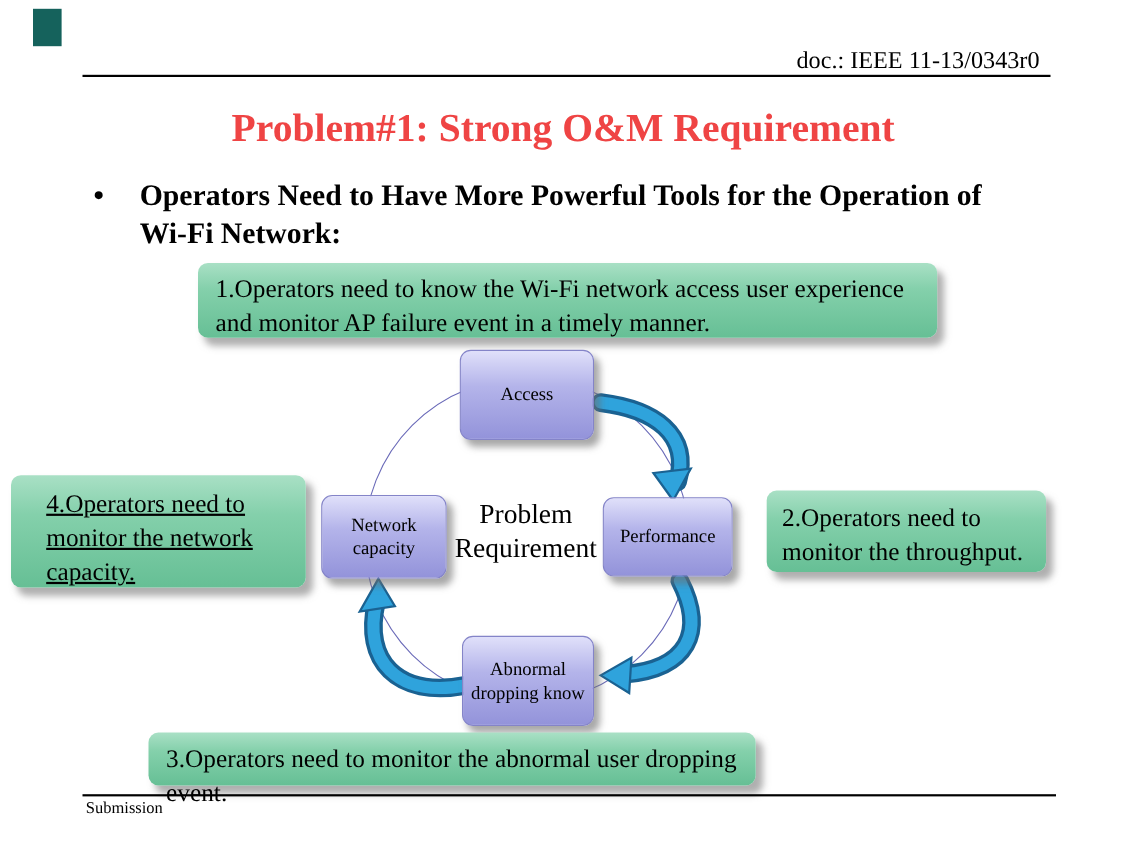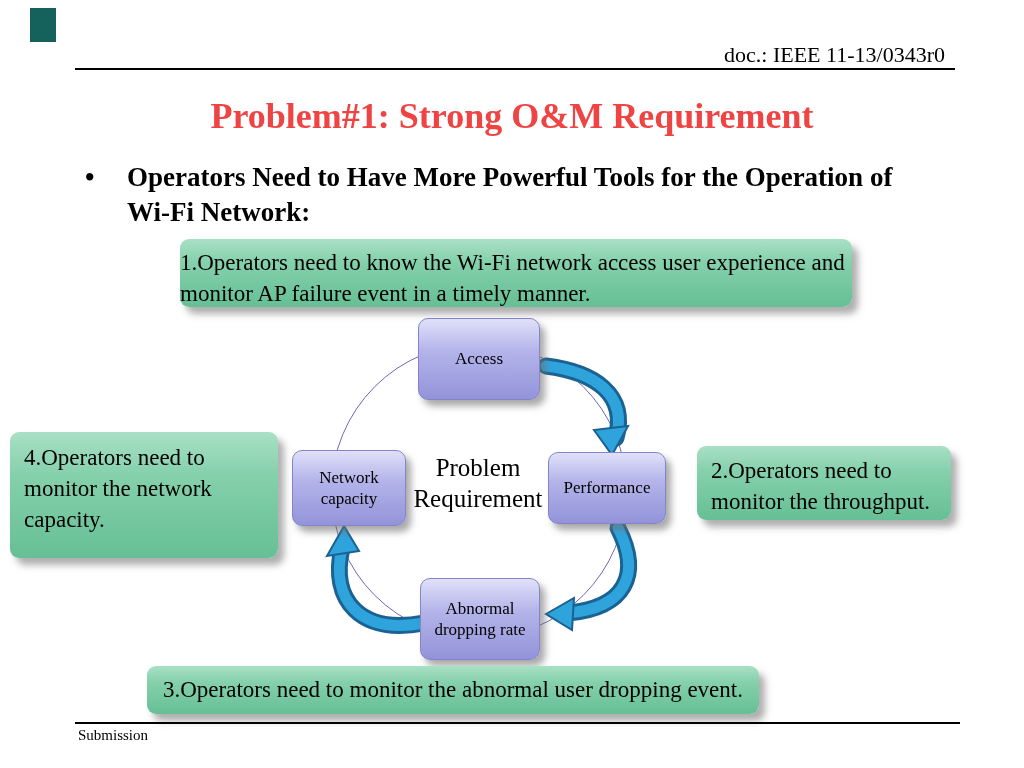--- a/index.html
+++ b/index.html
@@ -59,34 +59,34 @@
     background: linear-gradient(180deg, #a9e0c5 0%, #84d0ab 35%, #66bf95 100%);
     border-radius: 9px;
     box-shadow: 6px 7px 7px rgba(110,110,110,0.55);
     color: #000;
     font-size: 23px;
     line-height: 1.35;
     box-sizing: border-box;
   }
   #callout-1 {
     left: 180px; top: 239px; width: 672px; height: 68px;
-    padding: 8px 0;
+    padding: 8px 16px;
   }
   #callout-4 {
-    left: 10px; top: 432px; width: 268px; height: 126px;
-    padding: 10px 14px;
+    left: 10px; top: 432px; width: 268px; height: 102px;
+    padding: 10px 32px;
+    text-decoration: underline;
   }
   #callout-2 {
     left: 697px; top: 446px; width: 254px; height: 74px;
     padding: 9px 14px;
   }
   #callout-3 {
-    left: 135px; top: 666px; width: 612px; height: 48px;
+    left: 135px; top: 666px; width: 552px; height: 48px;
     padding: 8px 16px;
-    margin-left: 12px;
   }
 
   
   #cycle-circle {
     left: 331px; top: 343px; width: 294px; height: 294px;
     border: 1px solid #6a6ab8;
     border-radius: 50%;
   }
   #center-label {
     left: 396px; top: 452px; width: 164px;
@@ -170,21 +170,21 @@
       <path d="M 424 623 C 360 635 330 600 342 548" fill="none" stroke="#1a6292" stroke-width="17" stroke-linecap="round"></path>
       <path d="M 424 623 C 360 635 330 600 342 548" fill="none" stroke="#2fa3dc" stroke-width="11" stroke-linecap="round"></path>
       <polygon points="344,526 327,556 359,551" fill="#2fa3dc" stroke="#1a6292" stroke-width="2"></polygon>
     </g>
   </svg>
 
   <div id="center-label" class="abs">Problem Requirement</div>
 
   <div id="node-access" class="abs node">Access</div>
   <div id="node-performance" class="abs node">Performance</div>
-  <div id="node-abnormal" class="abs node">Abnormal dropping rate</div>
+  <div id="node-abnormal" class="abs node">Abnormal dropping know</div>
   <div id="node-capacity" class="abs node">Network capacity</div>
 
   <div id="callout-4" class="abs callout">4.Operators need to monitor the network capacity.</div>
   <div id="callout-2" class="abs callout">2.Operators need to monitor the throughput.</div>
   <div id="callout-3" class="abs callout">3.Operators need to monitor the abnormal user dropping event.</div>
 
   <div id="footer-rule" class="abs"></div>
   <div id="footer-label" class="abs">Submission</div>
 
 </div>

